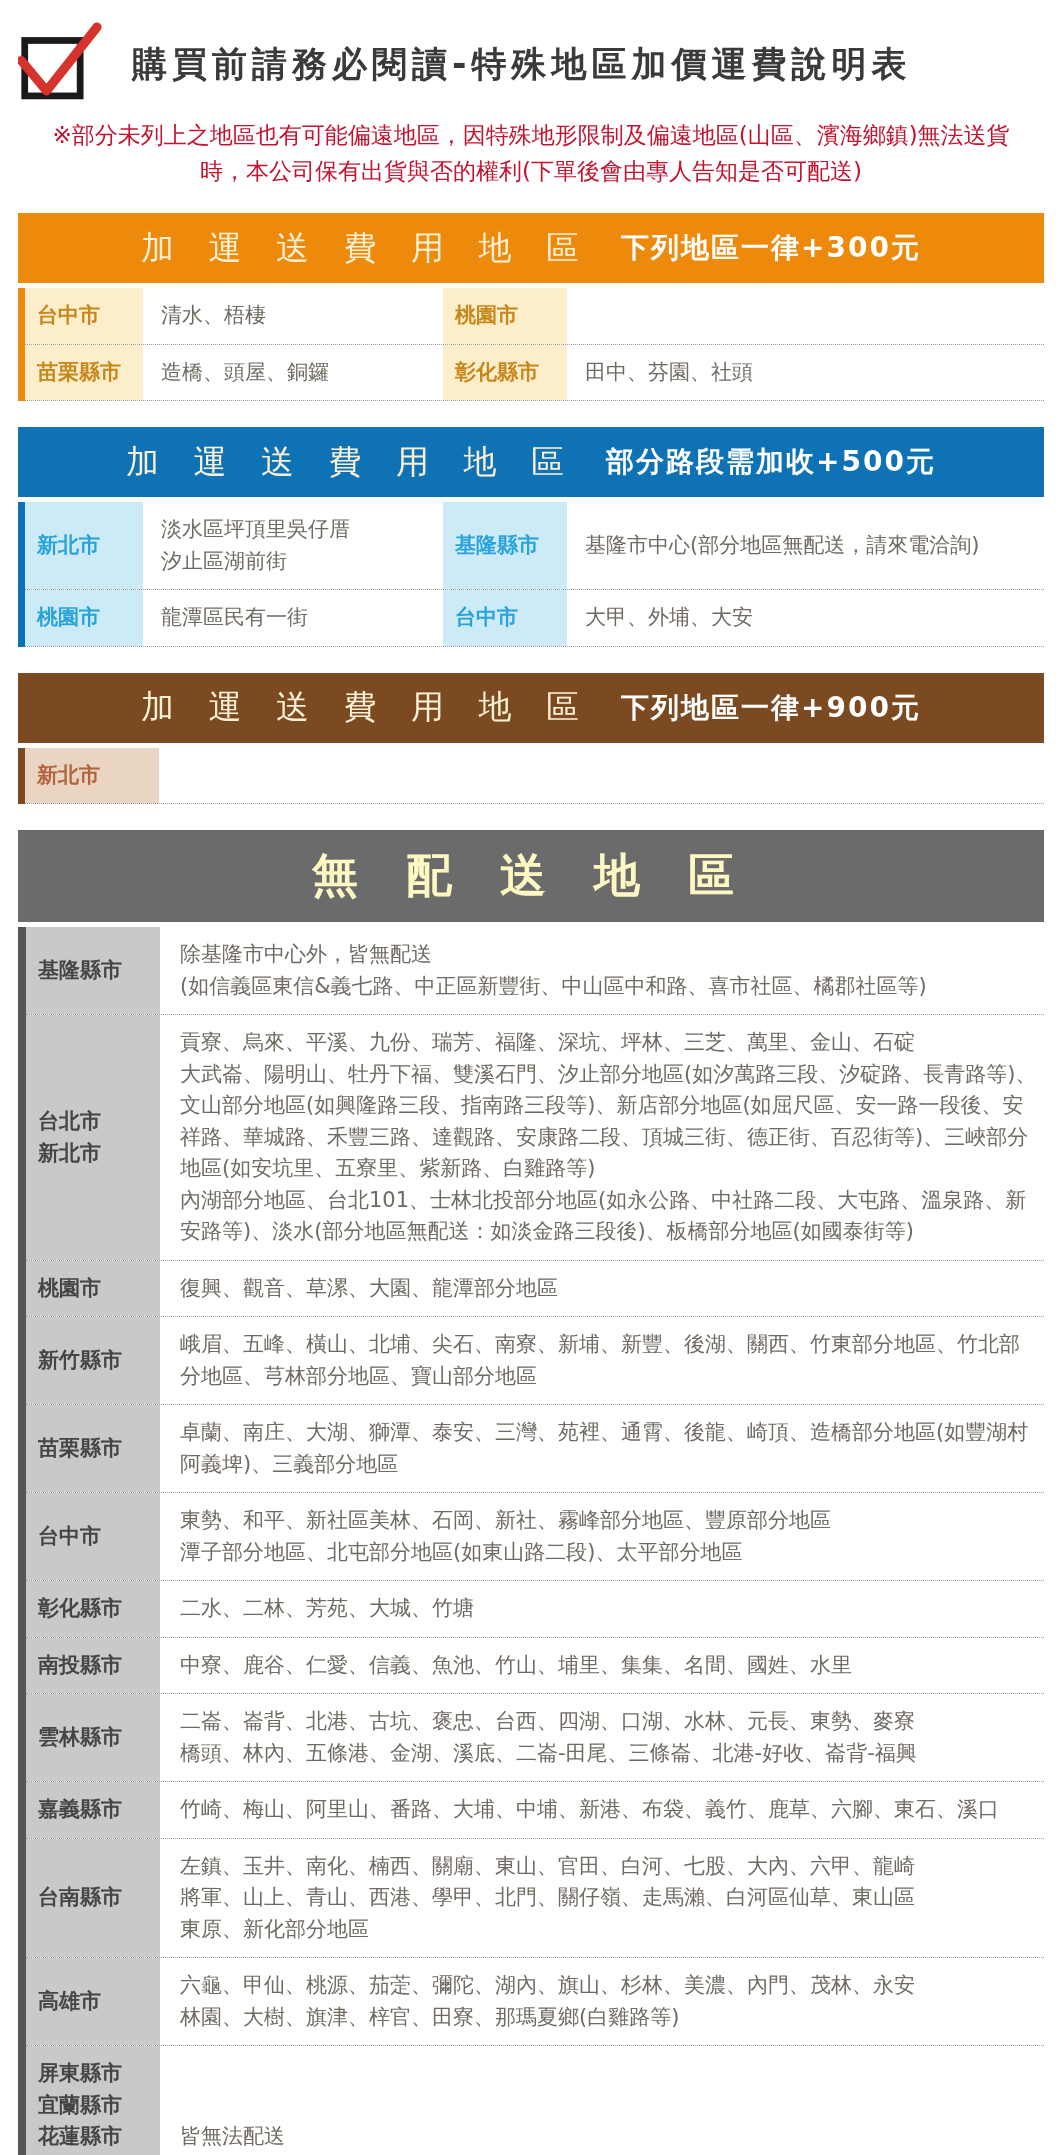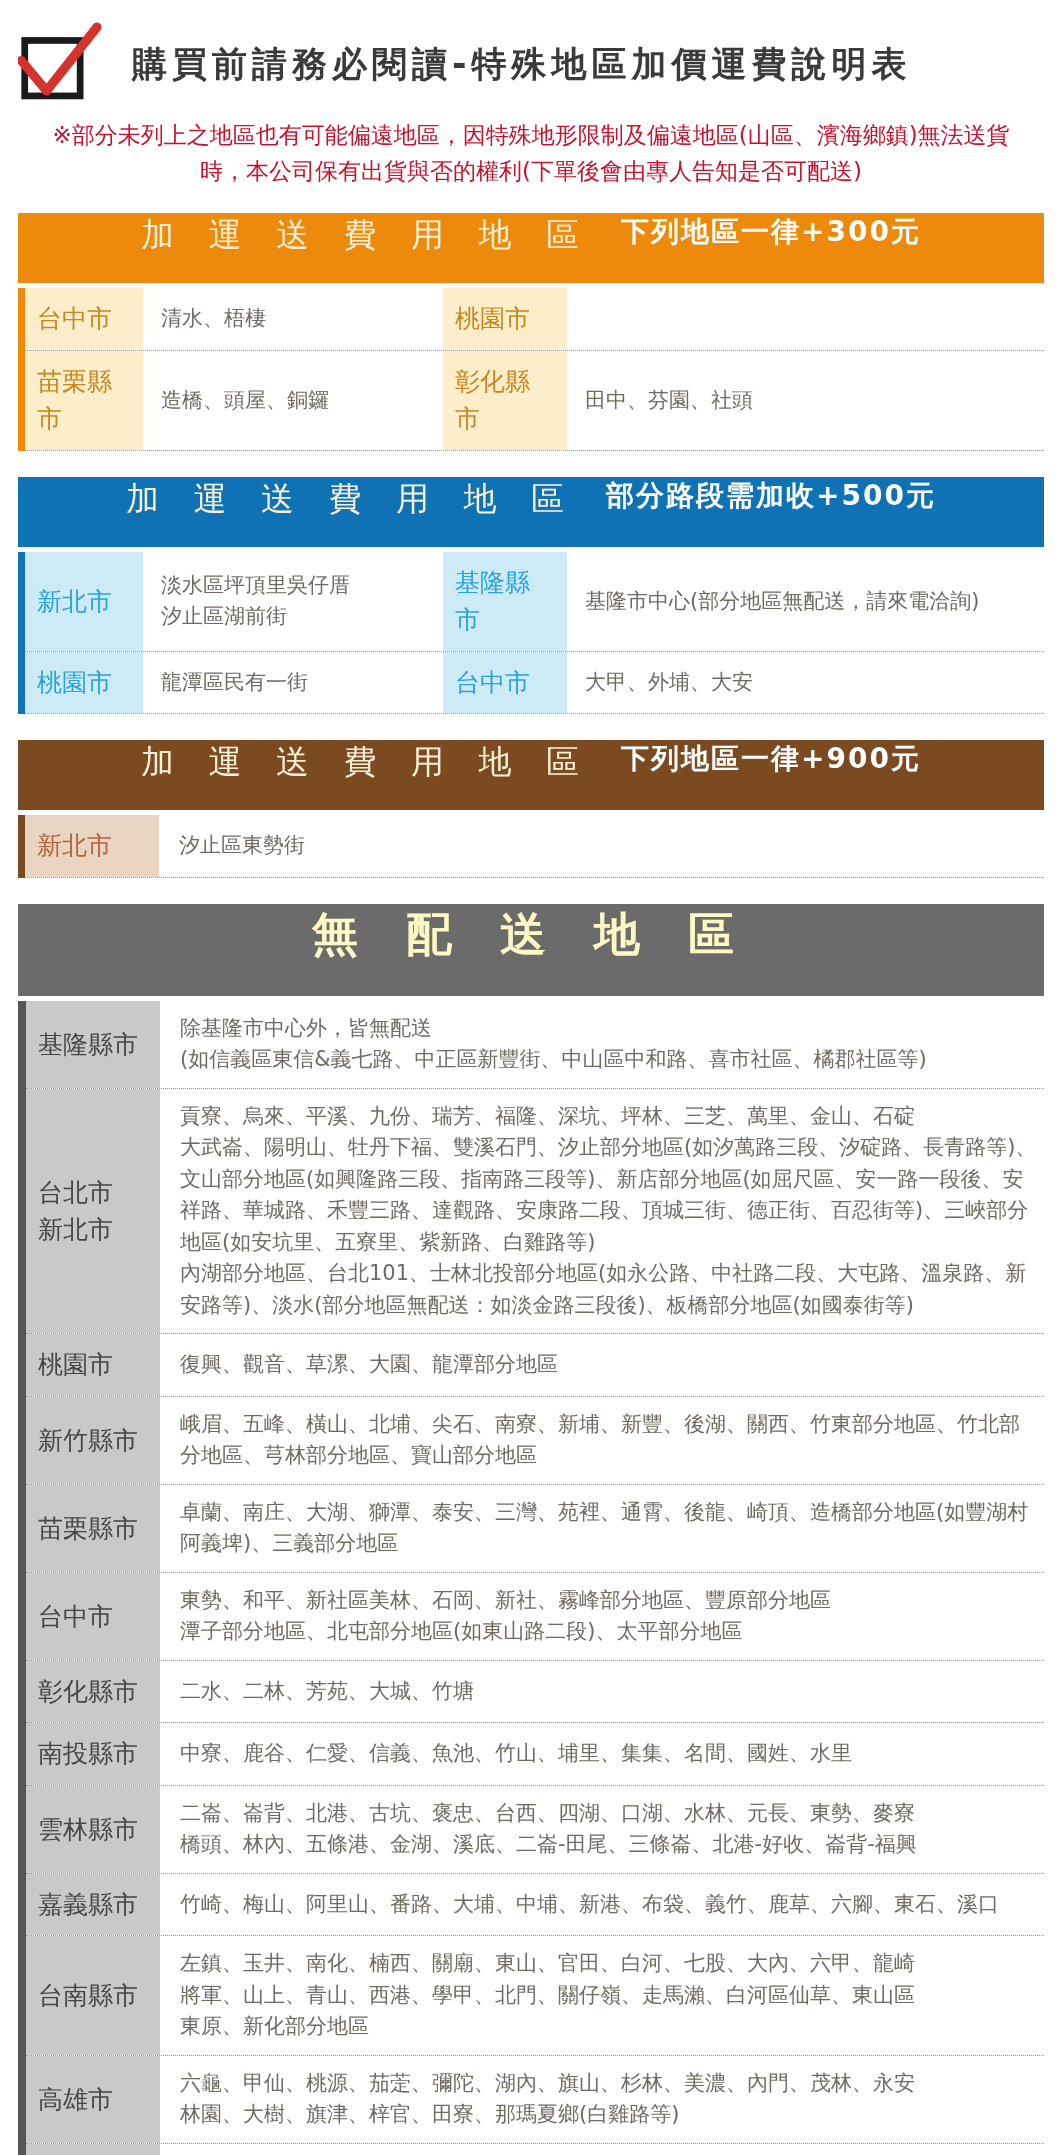--- a/index.html
+++ b/index.html
@@ -9,42 +9,42 @@
   
   .title-row{display:flex;align-items:center;gap:30px;padding:8px 0 2px 0;}
   .checkbox-icon{width:84px;height:84px;flex:0 0 auto;}
   .page-title{font-size:35px;font-weight:bold;color:#3a3a3a;letter-spacing:5px;white-space:nowrap;}
 
   
   .notice{color:#c3132f;font-size:23px;line-height:1.55;text-align:center;margin:10px auto 24px auto;max-width:960px;}
 
   
   .band{margin-bottom:26px;}
-  .band-header{display:flex;align-items:flex-start;justify-content:center;gap:30px;height:70px;}
+  .band-header{display:flex;align-items:center;justify-content:center;gap:30px;height:70px;}
   .band-header .hdr-label{font-size:33px;letter-spacing:12px;color:#faf0d6;}
   .band-header .hdr-amount{font-size:28px;font-weight:bold;color:#ffffff;letter-spacing:2px;}
   .band-body{margin-top:5px;}
 
   .hdr-orange{background:#ee8a0b;}
   .hdr-blue{background:#0f72b5;}
   .hdr-brown{background:#7b4a20;}
   .hdr-gray{background:#6b6b6b;height:92px;}
   .hdr-gray .hdr-label{font-size:46px;letter-spacing:16px;color:#fef9c3;font-weight:bold;}
 
   .bar-orange{border-left:7px solid #ee8a0b;}
   .bar-blue{border-left:7px solid #0f72b5;}
   .bar-brown{border-left:7px solid #7b4a20;}
   .bar-gray{border-left:8px solid #555555;}
 
   .trow{display:grid;border-bottom:1px dotted #9a9a9a;align-items:stretch;}
   .trow.cols4{grid-template-columns:118px 272px 124px 1fr;column-gap:14px;}
   .trow.cols2{grid-template-columns:134px 1fr;column-gap:16px;}
 
   .cell{display:flex;align-items:center;font-size:21px;line-height:1.5;}
-  .cell.label{justify-content:flex-start;padding:12px 20px 12px 12px;font-size:25px;}
+  .cell.label{justify-content:flex-start;padding:12px 20px 12px 12px;font-size:21px;font-weight:bold;}
   .cell.value{padding:12px 4px;white-space:pre-line;}
 
   .lab-orange{background:#fcedcb;color:#c8871c;}
   .lab-blue{background:#cdeaf7;color:#29a3db;}
   .lab-brown{background:#e9d5c1;color:#b2653c;}
   .lab-gray{background:#c9c9c9;color:#454545;white-space:pre-line;}
 
   .val-text{color:#6f6a62;}
 </style>
 </head>
@@ -105,21 +105,20 @@
   </section>
 
   <section class="band">
     <div class="band-header hdr-brown">
       <span class="hdr-label">加 運 送 費 用 地 區</span>
       <span class="hdr-amount">下列地區一律+900元</span>
     </div>
     <div class="band-body bar-brown">
       <div class="trow cols2">
         <div class="cell label lab-brown">新北市</div>
-        <div class="cell value val-text">汐止區東勢街</div>
       </div>
     </div>
   </section>
 
   <section class="band">
     <div class="band-header hdr-gray">
       <span class="hdr-label">無 配 送 地 區</span>
     </div>
     <div class="band-body bar-gray">
 

